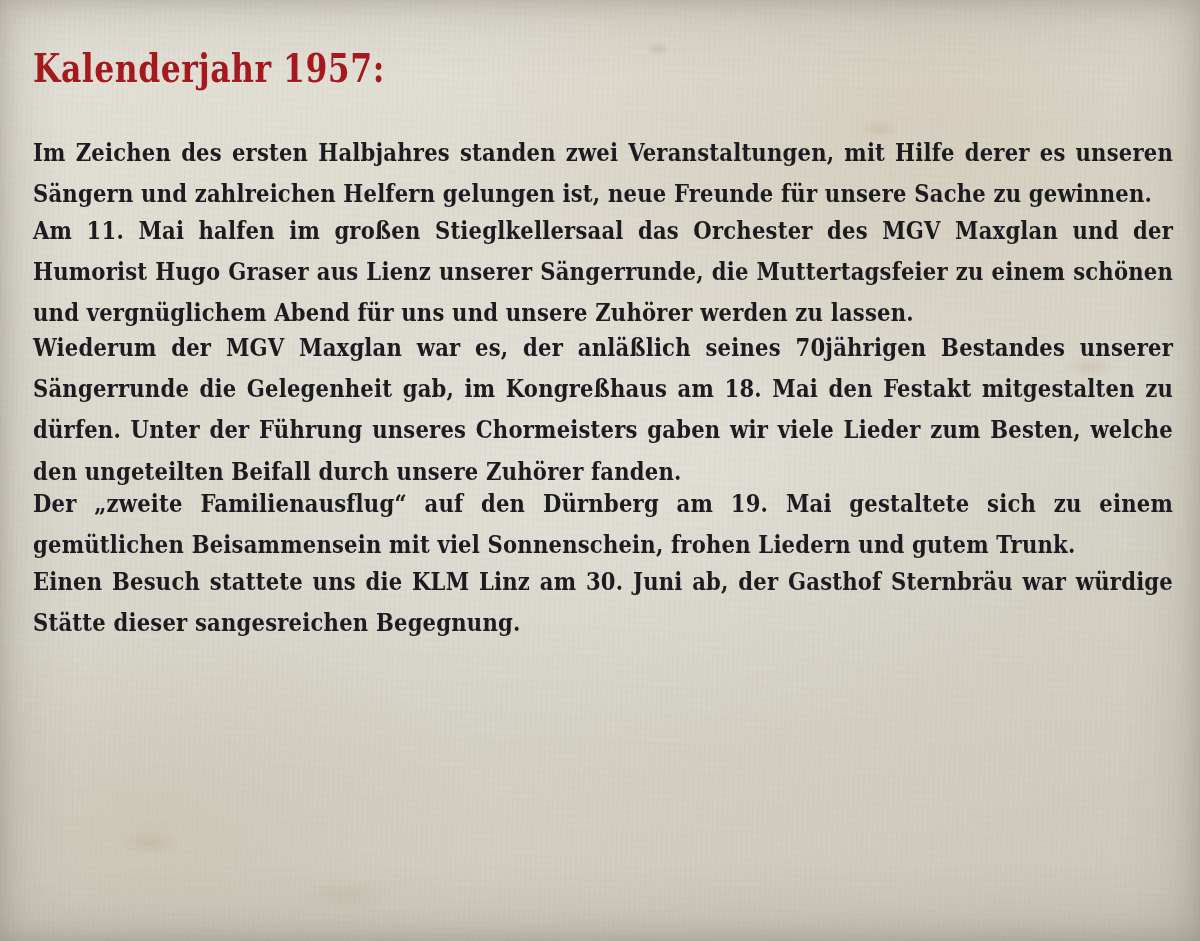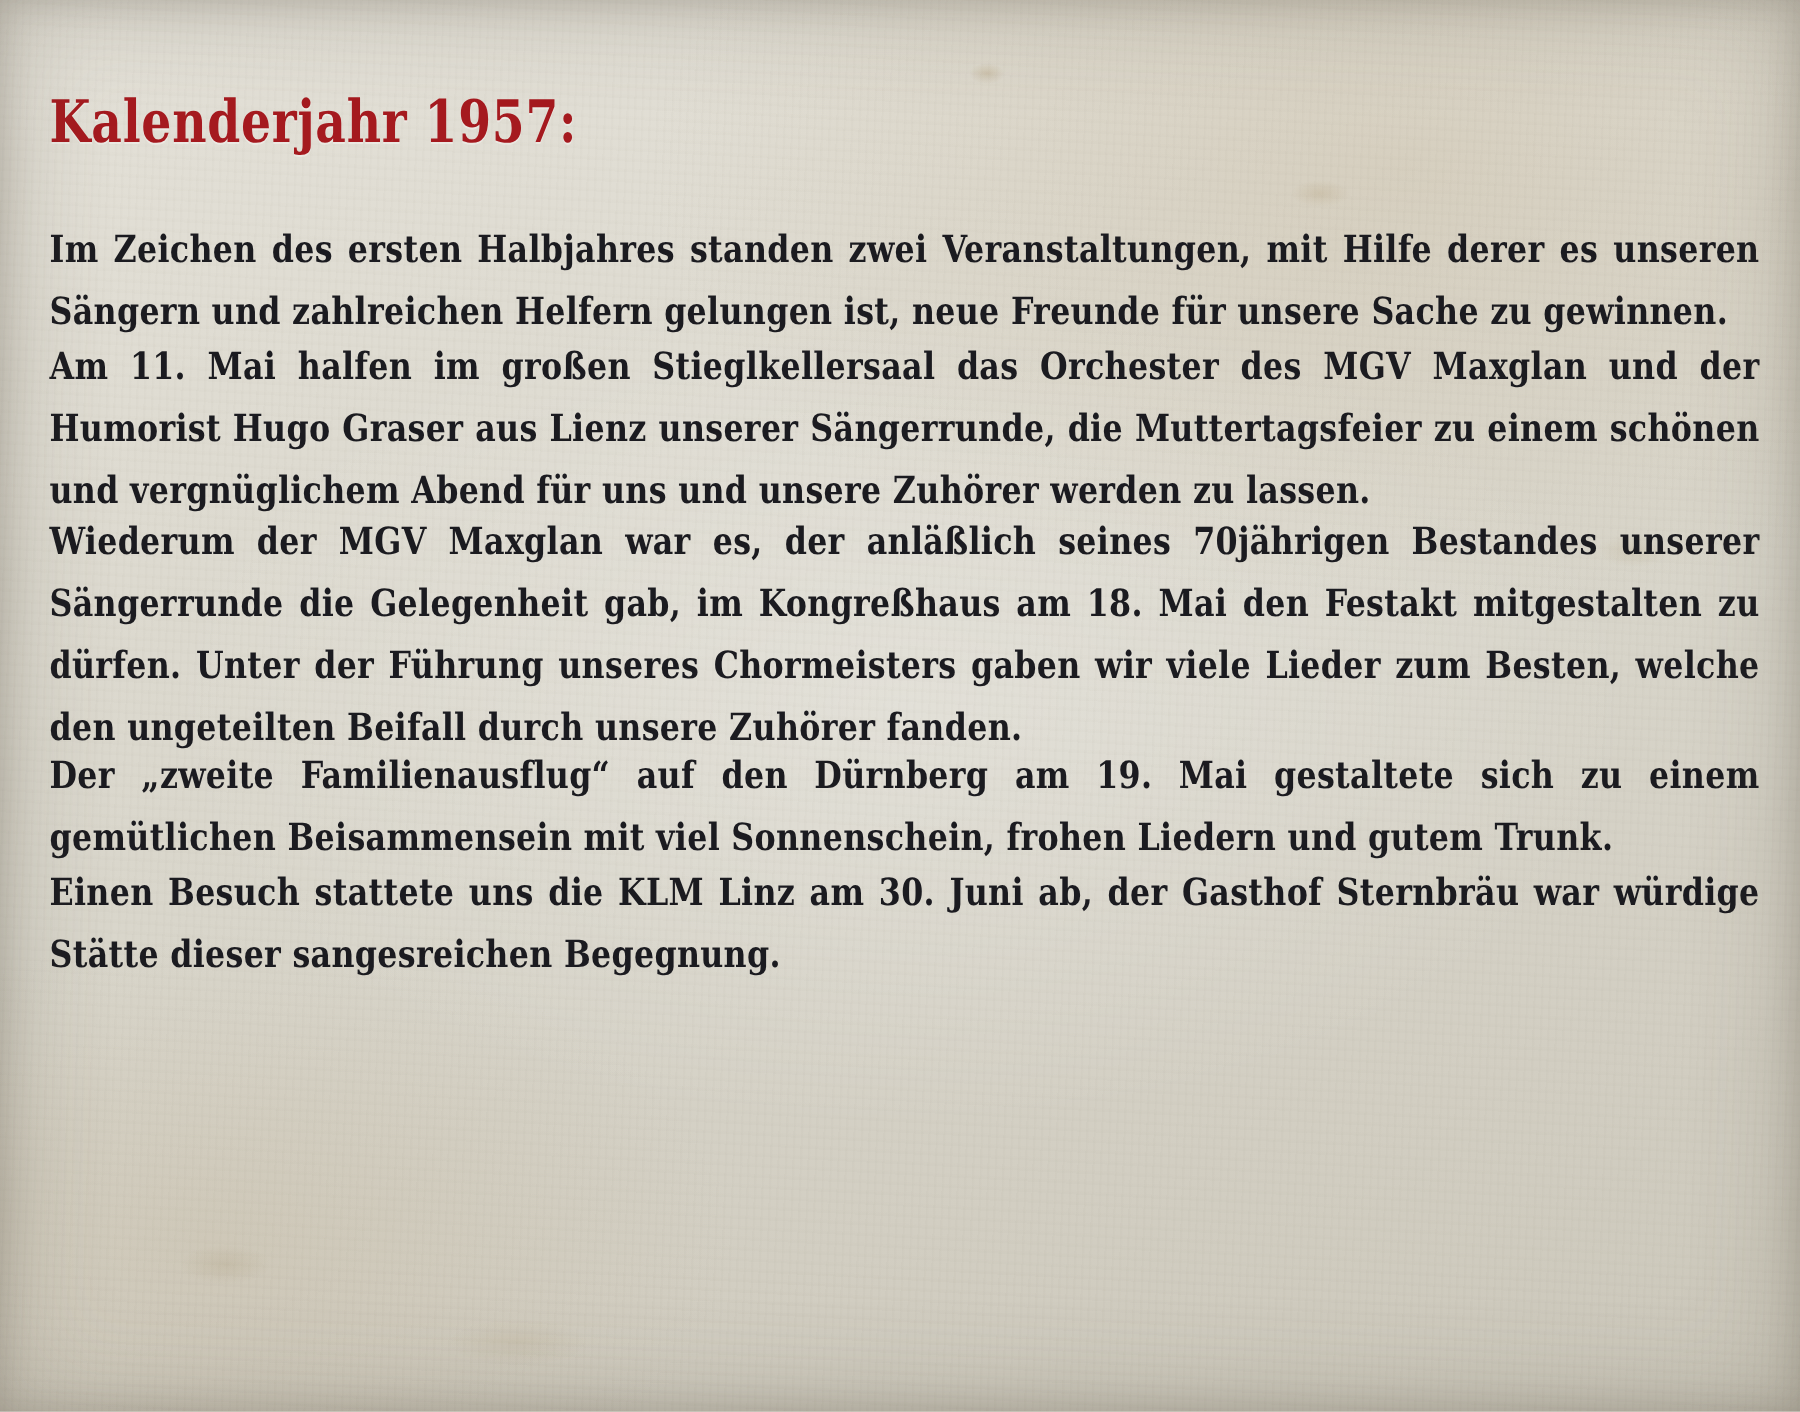--- a/index.html
+++ b/index.html
@@ -46,21 +46,21 @@
   
   .vignette {
     position: absolute; inset: 0; pointer-events: none;
     box-shadow: inset 0 0 70px rgba(90,82,65,0.30), inset 0 0 22px rgba(80,72,58,0.20);
   }
 
   
   .content {
     position: absolute;
     left: 33px;
-    top: 60px;
+    top: 46px;
     width: 1140px;
   }
 
   .doc-heading {
     font-family: "DejaVu Serif", serif;
     font-weight: 700;
     font-size: 35px;
     line-height: 1.15;
     letter-spacing: 0.5px;
     color: #a51a1f;

